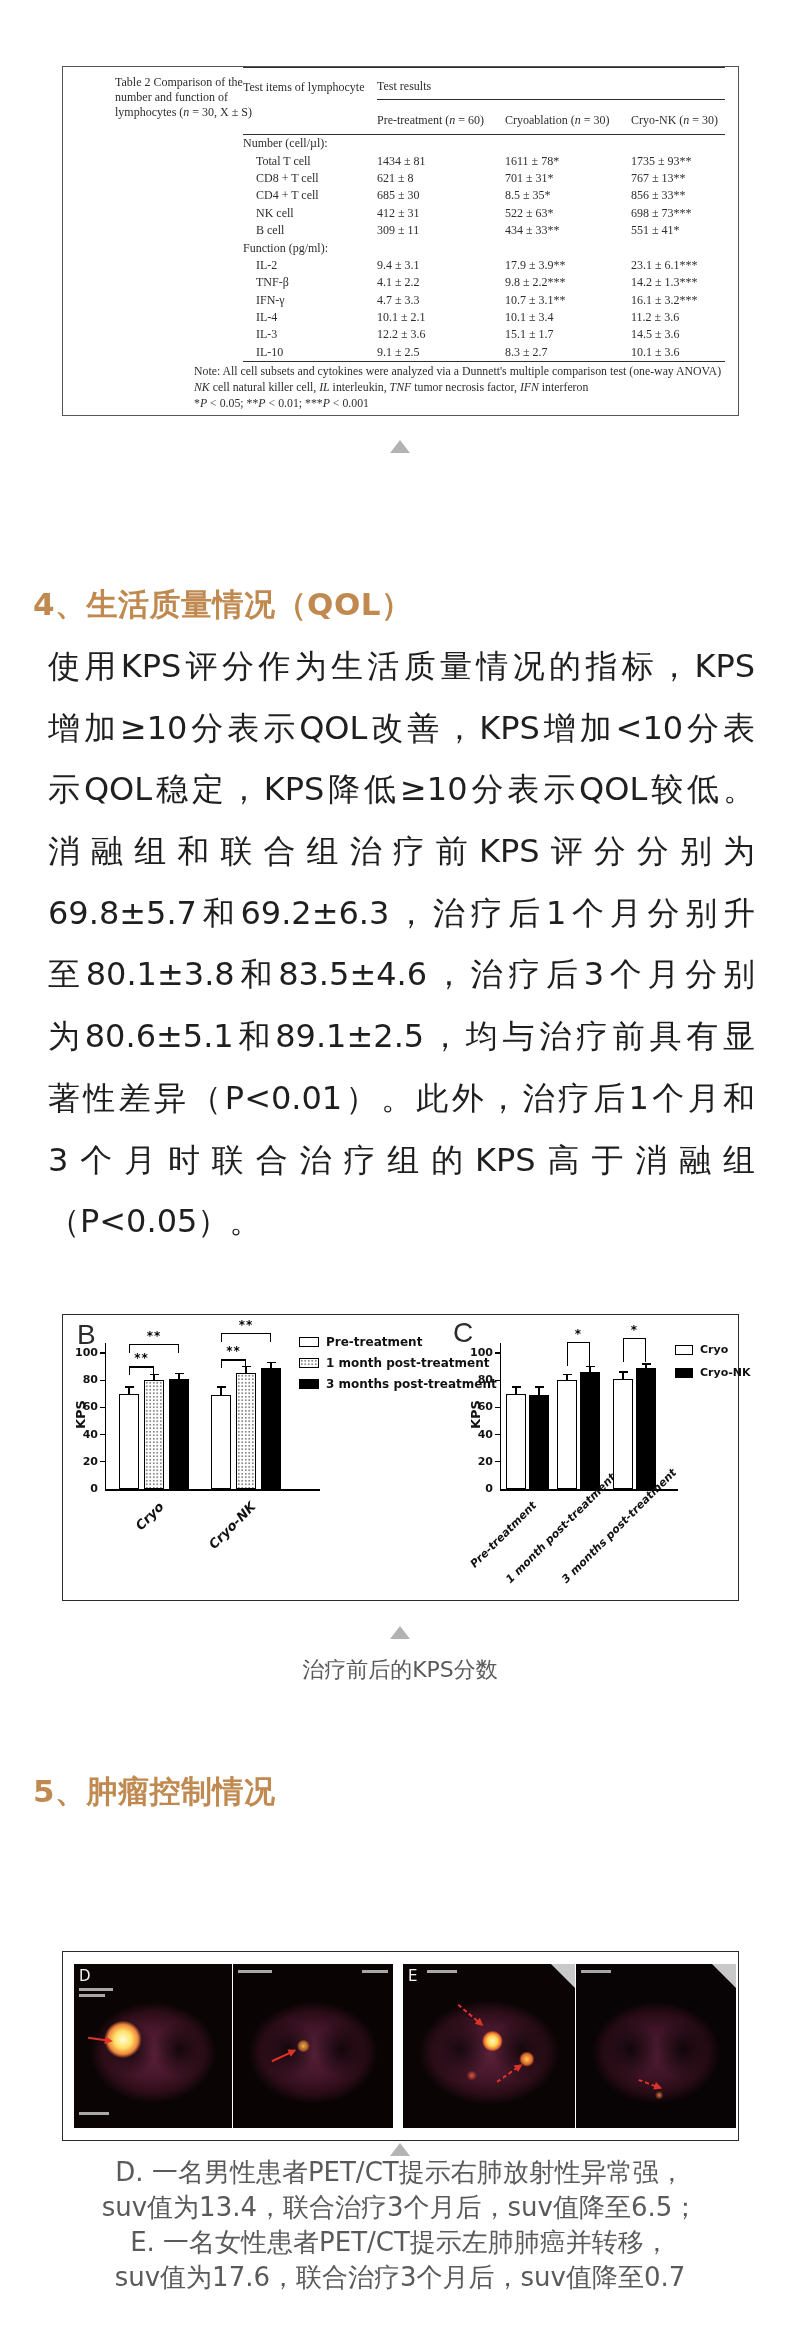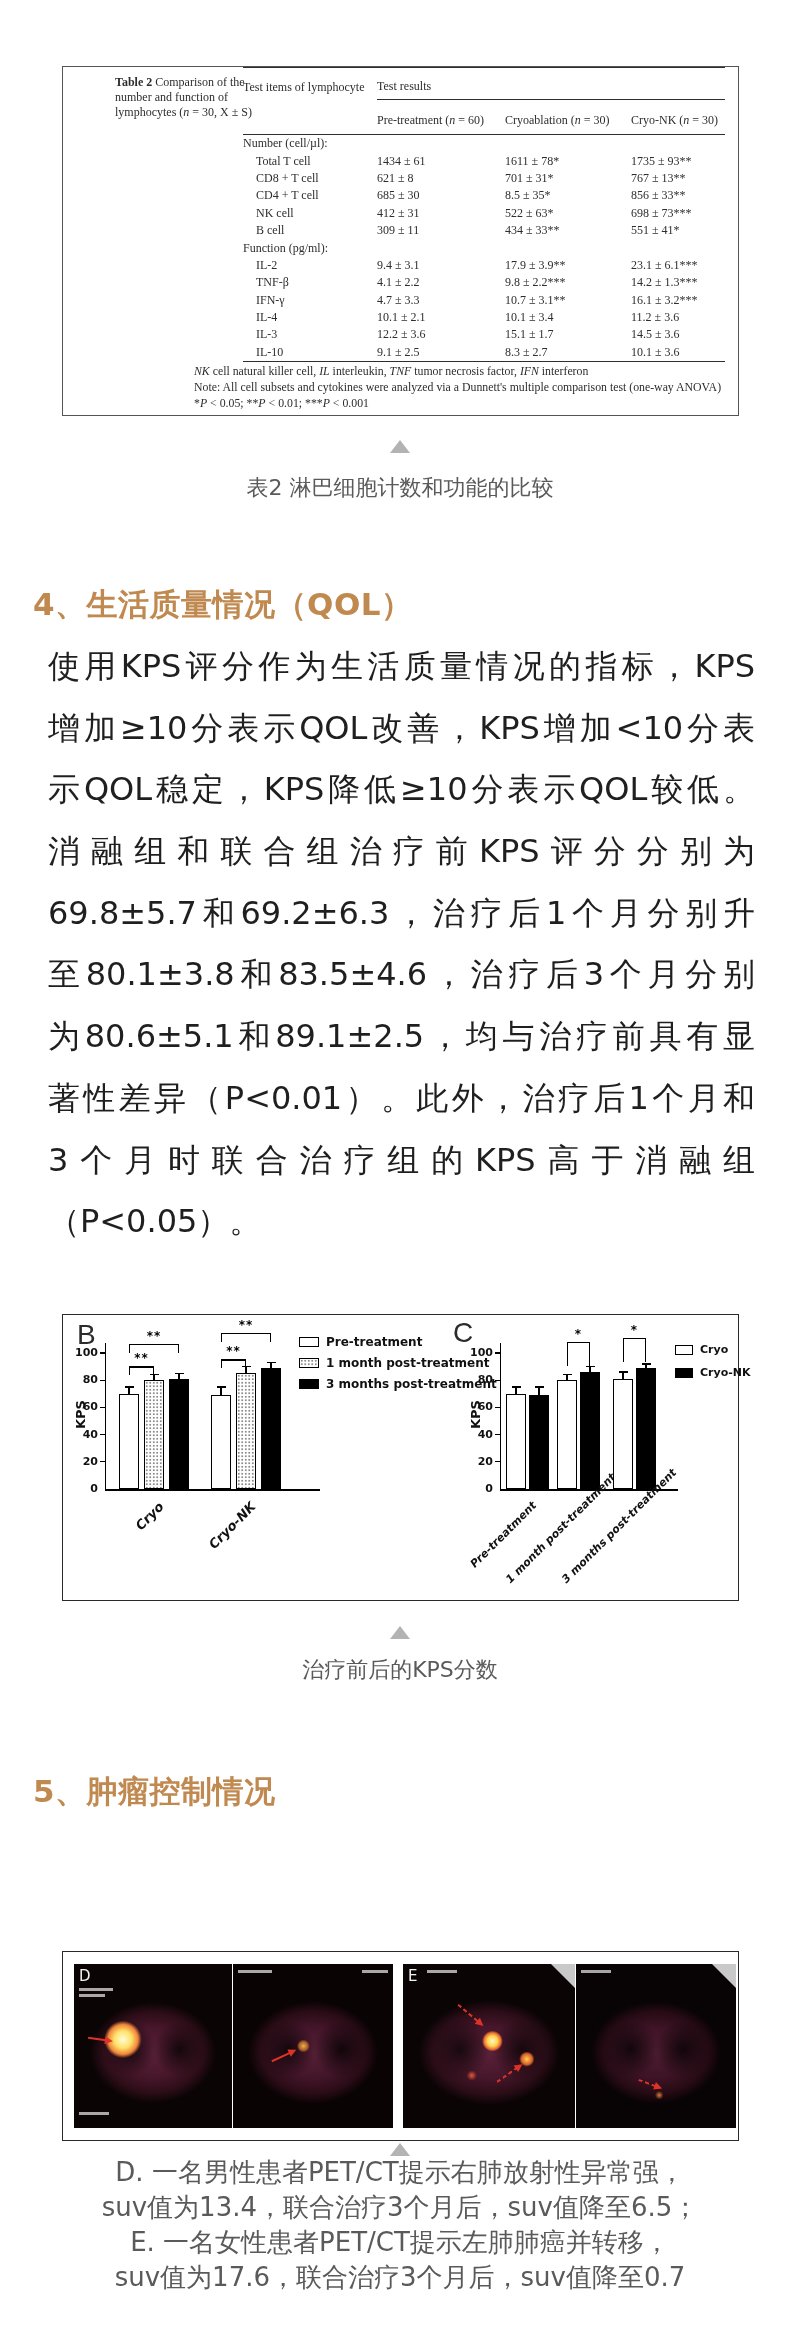--- a/index.html
+++ b/index.html
@@ -4,21 +4,21 @@
 <style>
   html,body{margin:0;padding:0;background:#ffffff;}
   #canvas{position:relative;width:800px;height:2328px;background:#fff;overflow:hidden;
           font-family:"DejaVu Sans","Liberation Sans",sans-serif;}
 
   
   #table-figure{position:absolute;left:62px;top:66px;width:675px;height:348px;
                 border:1px solid #555;background:#fff;color:#2d2d2d;
                 font-family:"Liberation Serif","DejaVu Serif",serif;}
   #table-side-label{position:absolute;left:52px;top:8px;font-size:12px;line-height:15px;white-space:nowrap;}
-  #table-side-label .b{font-weight:bold;}
+  #table-side-label .b{font-weight:normal;}
   .rich i{font-style:italic;}
   .rich b,.rich .b{font-weight:bold;font-style:normal;}
   #journal-table{position:absolute;left:180px;top:0;width:482px;border-collapse:collapse;
                  font-size:12px;color:#2d2d2d;table-layout:fixed;}
   #journal-table td{padding:0;vertical-align:bottom;overflow:hidden;white-space:nowrap;}
   #journal-table tr.hrow1 td{height:26px;padding-bottom:5px;border-top:1.4px solid #2e2e2e;}
   #journal-table tr.hrow1 td.grp{border-bottom:1.2px solid #2e2e2e;}
   #journal-table tr.hrow2 td{height:28px;padding-bottom:6px;border-bottom:1.4px solid #2e2e2e;}
   #journal-table tr.drow td{height:17.4px;vertical-align:middle;margin-top:23px;}
   #journal-table tr.drow.lastrow td{border-bottom:1.4px solid #2e2e2e;}
@@ -133,21 +133,21 @@
           <td class="rich"><span>Cryo-NK (</span><i>n</i><span> = 30)</span></td>
         </tr>
       <tr class="drow">
             <td>Number (cell/µl):</td>
             <td></td>
             <td></td>
             <td></td>
           </tr>
           <tr class="drow">
             <td class="ind">Total T cell</td>
-            <td>1434 ± 61</td>
+            <td>1434 ± 81</td>
             <td>1611 ± 78*</td>
             <td>1735 ± 93**</td>
           </tr>
           <tr class="drow">
             <td class="ind">CD8 + T cell</td>
             <td>621 ± 8</td>
             <td>701 ± 31*</td>
             <td>767 ± 13**</td>
           </tr>
           <tr class="drow">
@@ -206,28 +206,27 @@
           </tr>
           <tr class="drow lastrow">
             <td class="ind">IL-10</td>
             <td>9.1 ± 2.5</td>
             <td>8.3 ± 2.7</td>
             <td>10.1 ± 3.6</td>
           </tr>
         </tbody>
     </table>
     <div id="table-notes">
+      <div class="rich"><span>Note: All cell subsets and cytokines were analyzed via a Dunnett's multiple comparison test (one-way ANOVA)</span></div>
       <div class="rich"><i>NK</i><span> cell natural killer cell, </span><i>IL</i><span> interleukin, </span><i>TNF</i><span> tumor necrosis factor, </span><i>IFN</i><span> interferon</span></div>
-      <div class="rich"><span>Note: All cell subsets and cytokines were analyzed via a Dunnett's multiple comparison test (one-way ANOVA)</span></div>
       <div class="rich"><span>*</span><i>P</i><span> &lt; 0.05; **</span><i>P</i><span> &lt; 0.01; ***</span><i>P</i><span> &lt; 0.001</span></div>
     </div>
   </div>
 
   <div class="tri-up" style="top:440px"></div>
-  <div class="gray-caption" style="top:473px">表2 淋巴细胞计数和功能的比较</div>
 
   <div class="section-heading" style="top:584px">4、生活质量情况（QOL）</div>
   <div id="kps-paragraph">
       <div class="jline">使用KPS评分作为生活质量情况的指标，KPS</div>
       <div class="jline">增加≥10分表示QOL改善，KPS增加&lt;10分表</div>
       <div class="jline">示QOL稳定，KPS降低≥10分表示QOL较低。</div>
       <div class="jline">消融组和联合组治疗前KPS评分分别为</div>
       <div class="jline">69.8±5.7和69.2±6.3，治疗后1个月分别升</div>
       <div class="jline">至80.1±3.8和83.5±4.6，治疗后3个月分别</div>
       <div class="jline">为80.6±5.1和89.1±2.5，均与治疗前具有显</div>

